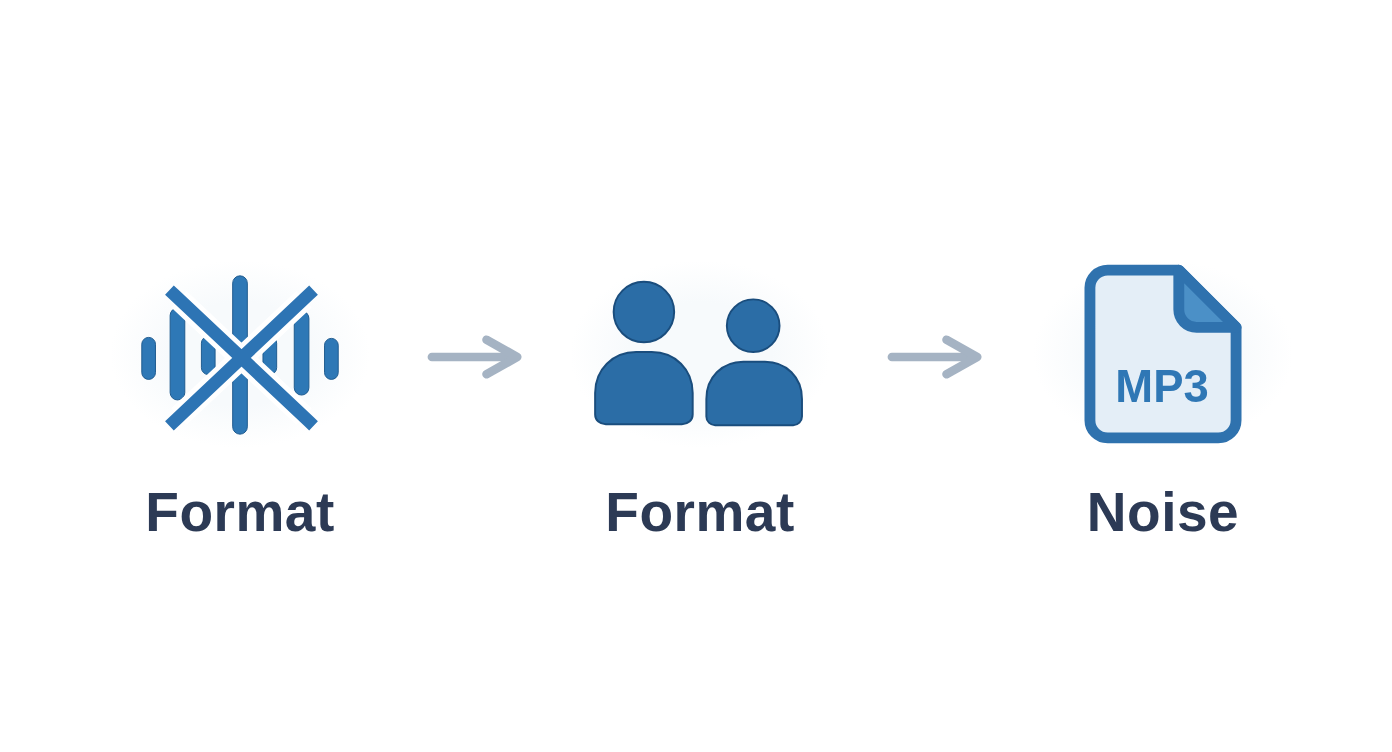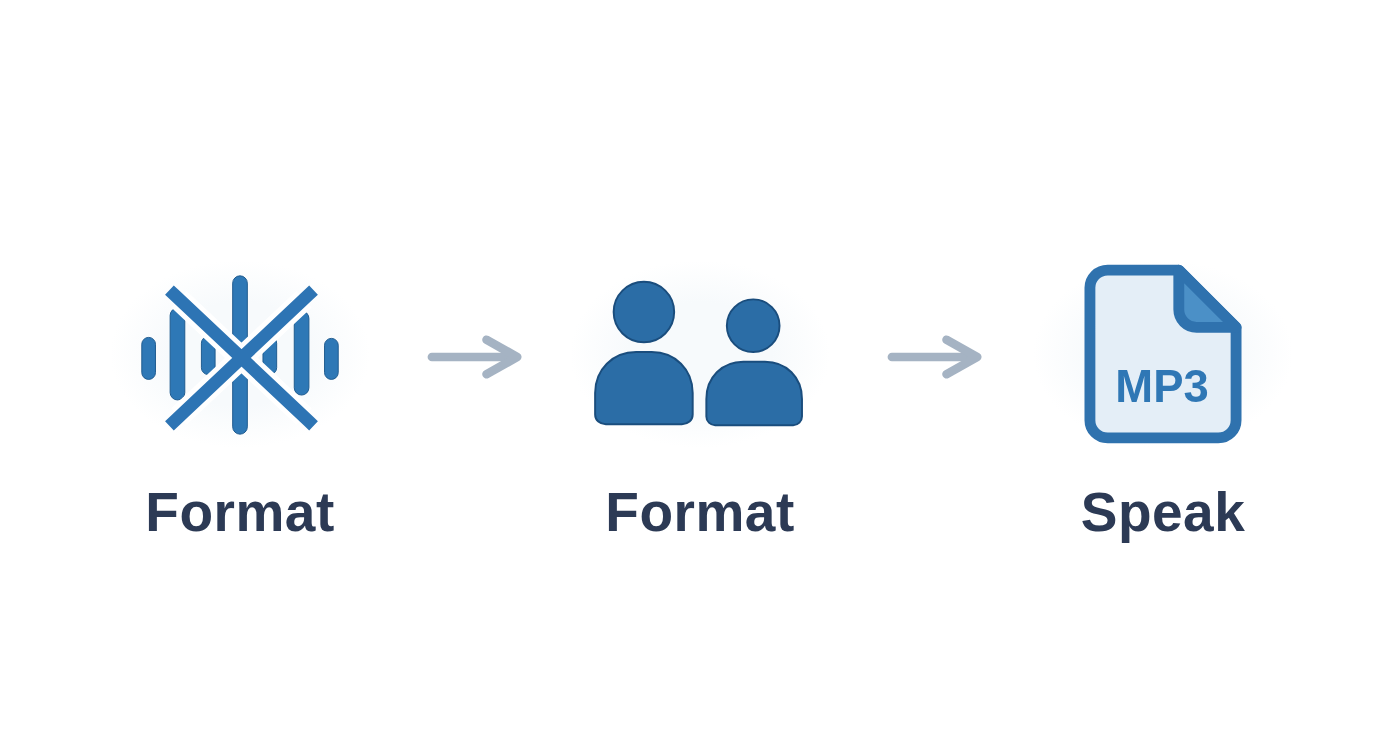--- a/index.html
+++ b/index.html
@@ -114,16 +114,16 @@
     <div class="icon-box">
       <svg viewBox="0 0 160 182" width="158" height="180" aria-hidden="true">
         <g stroke-linejoin="round">
           <path d="M24 6 L96 6 L154 64 L154 158 C154 168 146 176 136 176 L24 176
                    C14 176 6 168 6 158 L6 24 C6 14 14 6 24 6 Z" fill="#e4eef7" stroke="#2f72ae" stroke-width="11"></path>
           <path d="M96 6 L96 46 C96 56 104 64 114 64 L154 64 Z" fill="#4b90c7" stroke="#2f72ae" stroke-width="11"></path>
         </g>
         <text x="79" y="140" text-anchor="middle" font-family="Liberation Sans, sans-serif" font-size="46" font-weight="bold" fill="#2f77b5">MP3</text>
       </svg>
     </div>
-    <div class="step-label">Speak</div>
+    <div class="step-label">Noise</div>
   </section>
 
 </div>
 
 </body></html>

